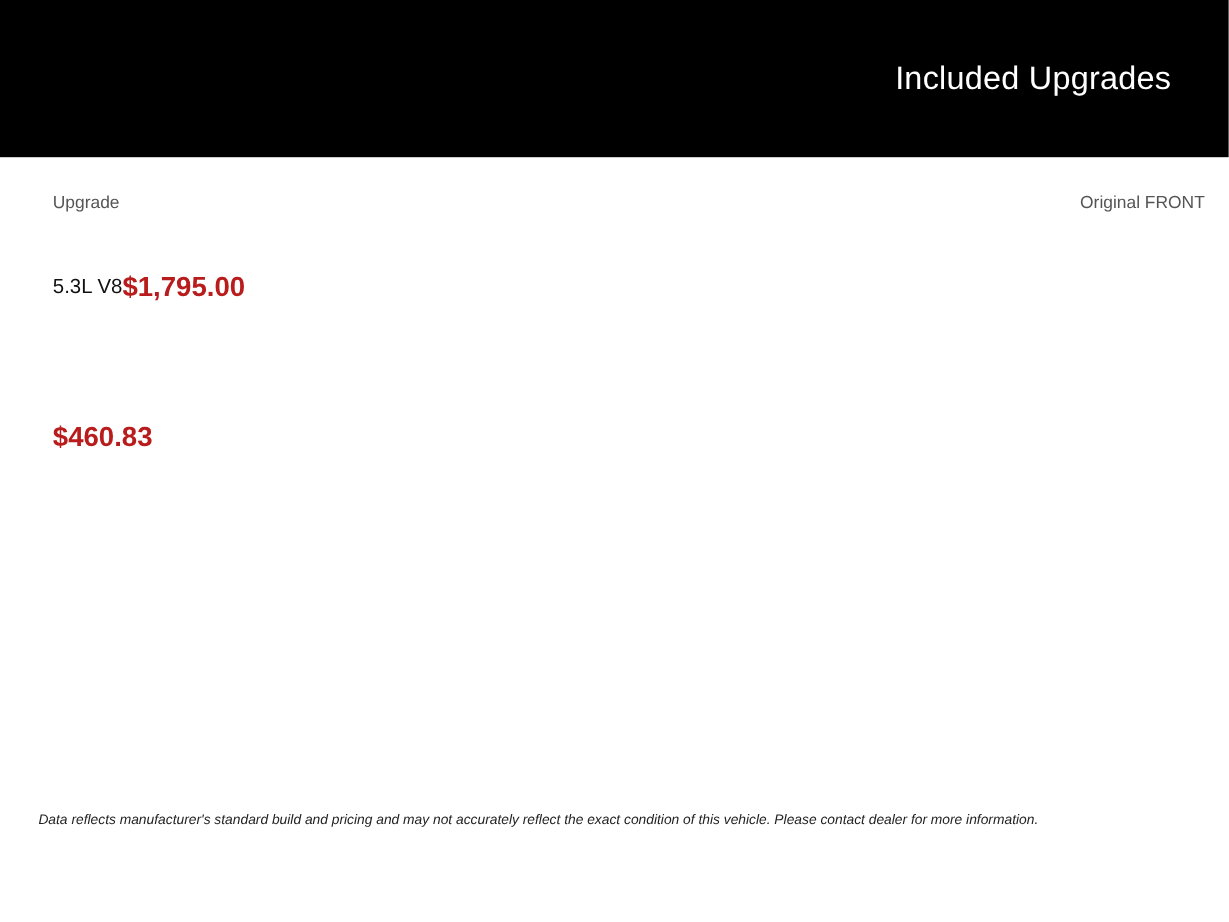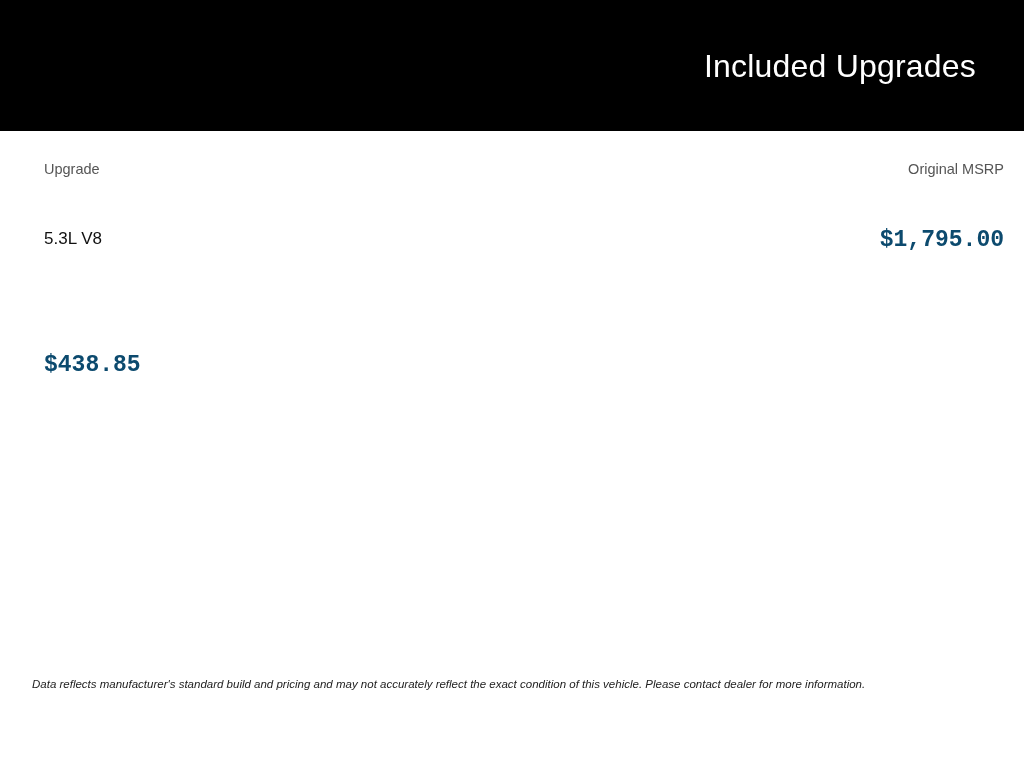--- a/index.html
+++ b/index.html
@@ -28,21 +28,21 @@
     height: 131px;
     background: #000000;
     display: flex;
     align-items: center;
     justify-content: flex-end;
     box-sizing: border-box;
     padding-right: 48px;
   }
   .header-title {
     color: #ffffff;
-    font-size: 32px;
+    font-size: 27px;
     font-weight: 400;
     letter-spacing: 0.2px;
     line-height: 1;
   }
 
   
   .table {
     width: 100%;
     box-sizing: border-box;
     padding: 0 32px;
@@ -60,37 +60,35 @@
     color: #555555;
     font-weight: 400;
   }
   .col-head.right {
     text-align: right;
   }
 
   .row {
     display: flex;
     align-items: center;
-    justify-content: space-between;
     height: 125px;
   }
   .row-label {
     font-size: 17px;
     font-weight: 400;
     color: #111111;
     line-height: 1.35;
     max-width: 620px;
   }
   .row-price {
     font-size: 23px;
     font-weight: bold;
-    color: #0c4a6e;
+    color: #b91c1c;
     text-align: right;
     white-space: nowrap;
-    font-family: Liberation Mono, monospace;
   }
 
   .disclaimer {
     position: absolute;
     left: 0;
     right: 0;
     top: 676px;
     padding: 0 32px;
     box-sizing: border-box;
     font-size: 11.5px;
@@ -105,30 +103,30 @@
 <div class="page">
 
   <div class="header">
     <div class="header-title">Included Upgrades</div>
   </div>
 
   <div class="table">
 
     <div class="table-head">
       <div class="col-head">Upgrade</div>
-      <div class="col-head right">Original MSRP</div>
+      <div class="col-head right">Original FRONT</div>
     </div>
 
     <div class="row">
       <div class="row-label">5.3L V8</div>
       <div class="row-price">$1,795.00</div>
     </div>
 
     <div class="row">
-      <div class="row-price">$438.85</div>
+      <div class="row-price">$460.83</div>
     </div>
 
 
 
   </div>
 
   <div class="disclaimer">Data reflects manufacturer's standard build and pricing and may not accurately reflect the exact condition of this vehicle. Please contact dealer for more information.</div>
 
 </div>
 

